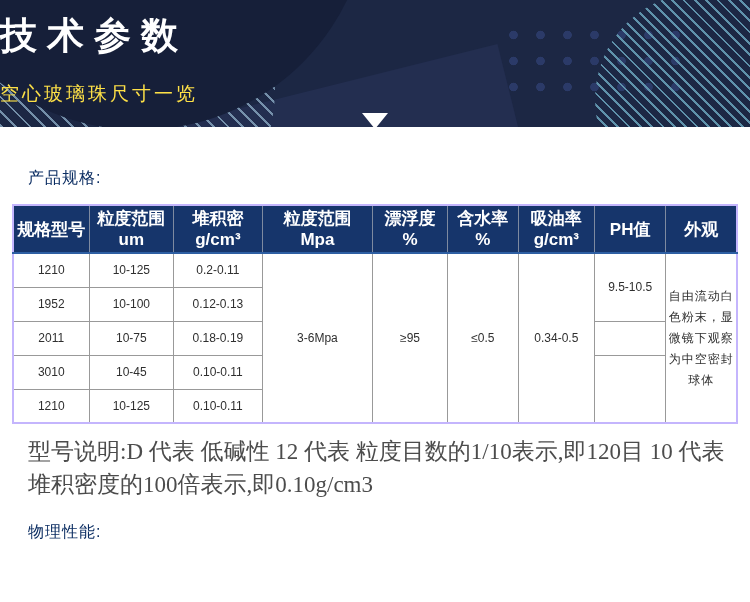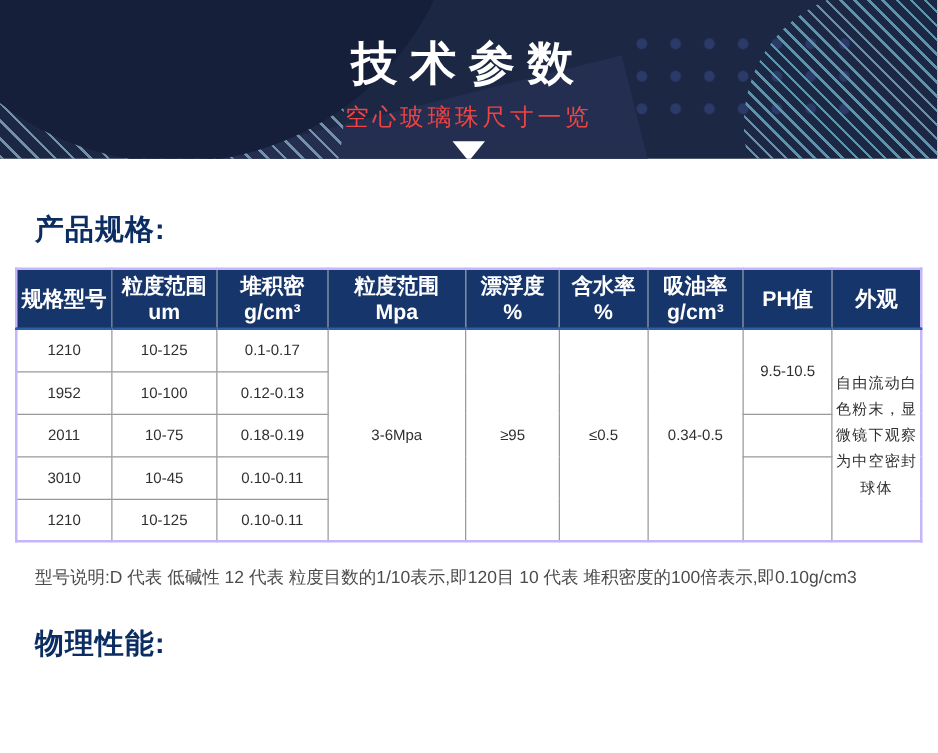--- a/index.html
+++ b/index.html
@@ -11,46 +11,46 @@
   .stripes-left { position:absolute; left:-55px; top:-75px; width:330px; height:330px; border-radius:50%;
     background:repeating-linear-gradient(45deg, #8aa9c2 0 2px, transparent 2px 10px); opacity:.8; z-index:2; }
   .circle-dark { position:absolute; left:-90px; top:-330px; width:460px; height:460px; border-radius:50%;
     background:#161f39; z-index:3; }
   .light-band { position:absolute; left:140px; top:88px; width:380px; height:140px; transform:rotate(-14deg);
     background:#232e50; z-index:1; }
   .dots { position:absolute; left:500px; top:22px; width:190px; height:76px; z-index:2;
     background-image:radial-gradient(circle, #2b3a68 4px, transparent 4.6px); background-size:27px 26px; }
   .stripes-right { position:absolute; right:-60px; bottom:-80px; width:215px; height:215px; border-radius:50%;
     background:repeating-linear-gradient(45deg, #5f92ab 0 2px, transparent 2px 8px); z-index:2; }
-  .banner-inner { position:relative; z-index:5; text-align:center; padding-top:31px; }
+  .banner-inner { position:relative; z-index:5; text-align:left; padding-top:16px; }
   .banner-title { color:#ffffff; font-size:37px; font-weight:bold; letter-spacing:10px; line-height:1.1; }
-  .banner-subtitle { color:#ef4444; font-size:19px; letter-spacing:3px; margin-top:9px; }
+  .banner-subtitle { color:#fde047; font-size:19px; letter-spacing:3px; margin-top:24px; }
   .banner-arrow { width:0; height:0; margin:6px auto 0; border-left:13px solid transparent;
     border-right:13px solid transparent; border-top:16px solid #ffffff; }
 
   
   .content { padding:0 12px; }
-  .section-heading { color:#0b2d62; font-size:23px; font-weight:bold; letter-spacing:1px; }
+  .section-heading { color:#0b2d62; font-size:16px; font-weight:normal; letter-spacing:1px; }
   .heading-spec { margin:41px 0 15px 16px; }
   .heading-phys { margin:21px 0 0 16px; }
 
   
   table.spec { width:726px; border-collapse:collapse; table-layout:fixed; border:2px solid #c4b5fd; }
   table.spec th { background:#16356b; color:#ffffff; font-size:17px; font-weight:bold;
     height:48px; border:1px solid #7e8aa0; border-bottom:2px solid #2e5fa3; line-height:21px; padding:2px 0; }
   table.spec td { border:1px solid #999999; color:#2f2f2f; font-size:12px; text-align:center;
     height:34px; padding:0 2px; background:#fff; }
   .hsub:empty { display:none; }
   .hsub { display:block; }
   td.appearance { font-size:15px; line-height:21px; letter-spacing:1px; padding:0 7px;font-family:Liberation Serif, serif; }
   .c-model{width:10.5%} .c-range{width:11.7%} .c-density{width:12.2%} .c-pressure{width:15.3%}
   .c-float{width:10.3%} .c-moist{width:9.8%} .c-oil{width:10.5%} .c-ph{width:9.9%} .c-app{width:9.8%}
 
   
-  .notes { margin:11px 4px 0 16px; color:#4c4c4c; font-size:14px; }
+  .notes { margin:11px 4px 0 16px; color:#4c4c4c; font-size:23px;font-family:Liberation Serif, serif; }
   .note-model { line-height:33px; }
   .note-prod { line-height:31px; margin-top:13px; }
 </style>
 </head>
 <body>
 
 <div class="page">
 
   <div class="banner">
     <div class="stripes-left"></div>
@@ -91,21 +91,21 @@
           <th><span>含水率</span><span class="hsub">%</span></th>
           <th><span>吸油率</span><span class="hsub">g/cm³</span></th>
           <th><span>PH值</span></th>
           <th><span>外观</span></th>
         </tr>
       </thead>
       <tbody>
         <tr>
           <td>1210</td>
           <td>10-125</td>
-          <td>0.1-0.17</td>
+          <td>0.2-0.11</td>
           <td rowspan="5">3-6Mpa</td>
           <td rowspan="5">≥95</td>
           <td rowspan="5">≤0.5</td>
           <td rowspan="5">0.34-0.5</td>
           <td rowspan="2">9.5-10.5</td>
           <td rowspan="5" class="appearance">自由流动白色粉末，显微镜下观察为中空密封球体</td>
         </tr>
         <tr>
           <td>1952</td>
           <td>10-100</td>

